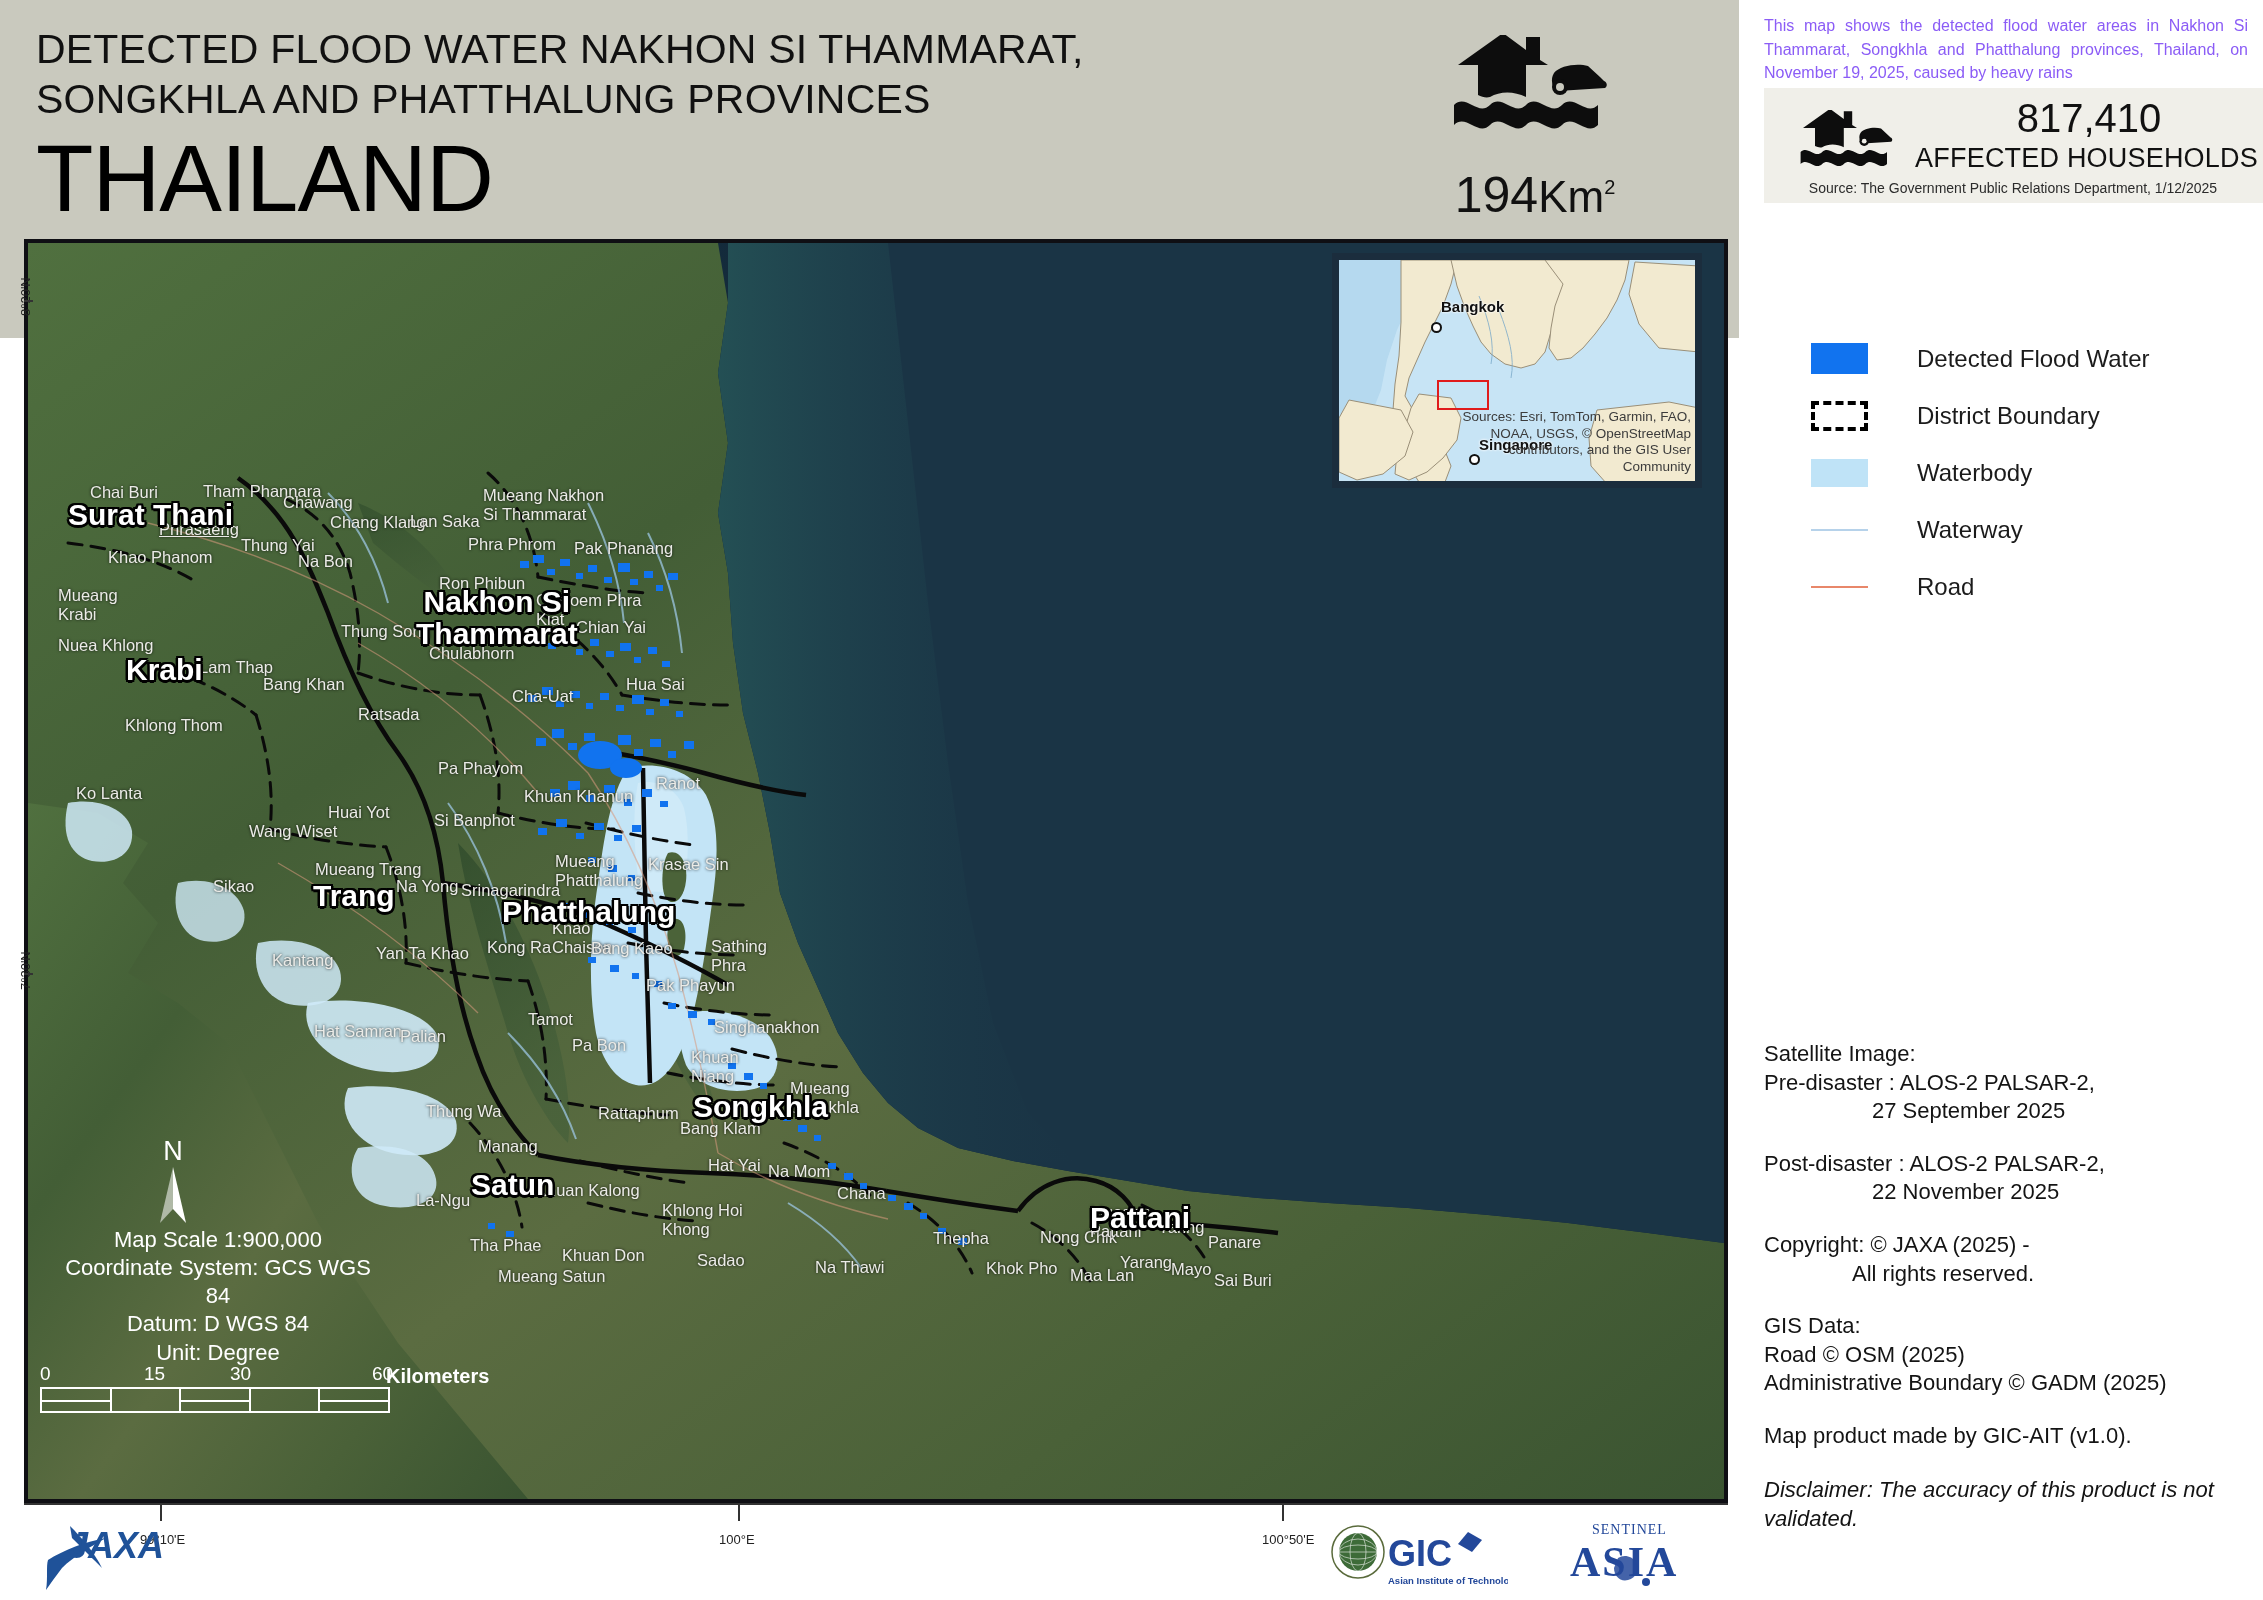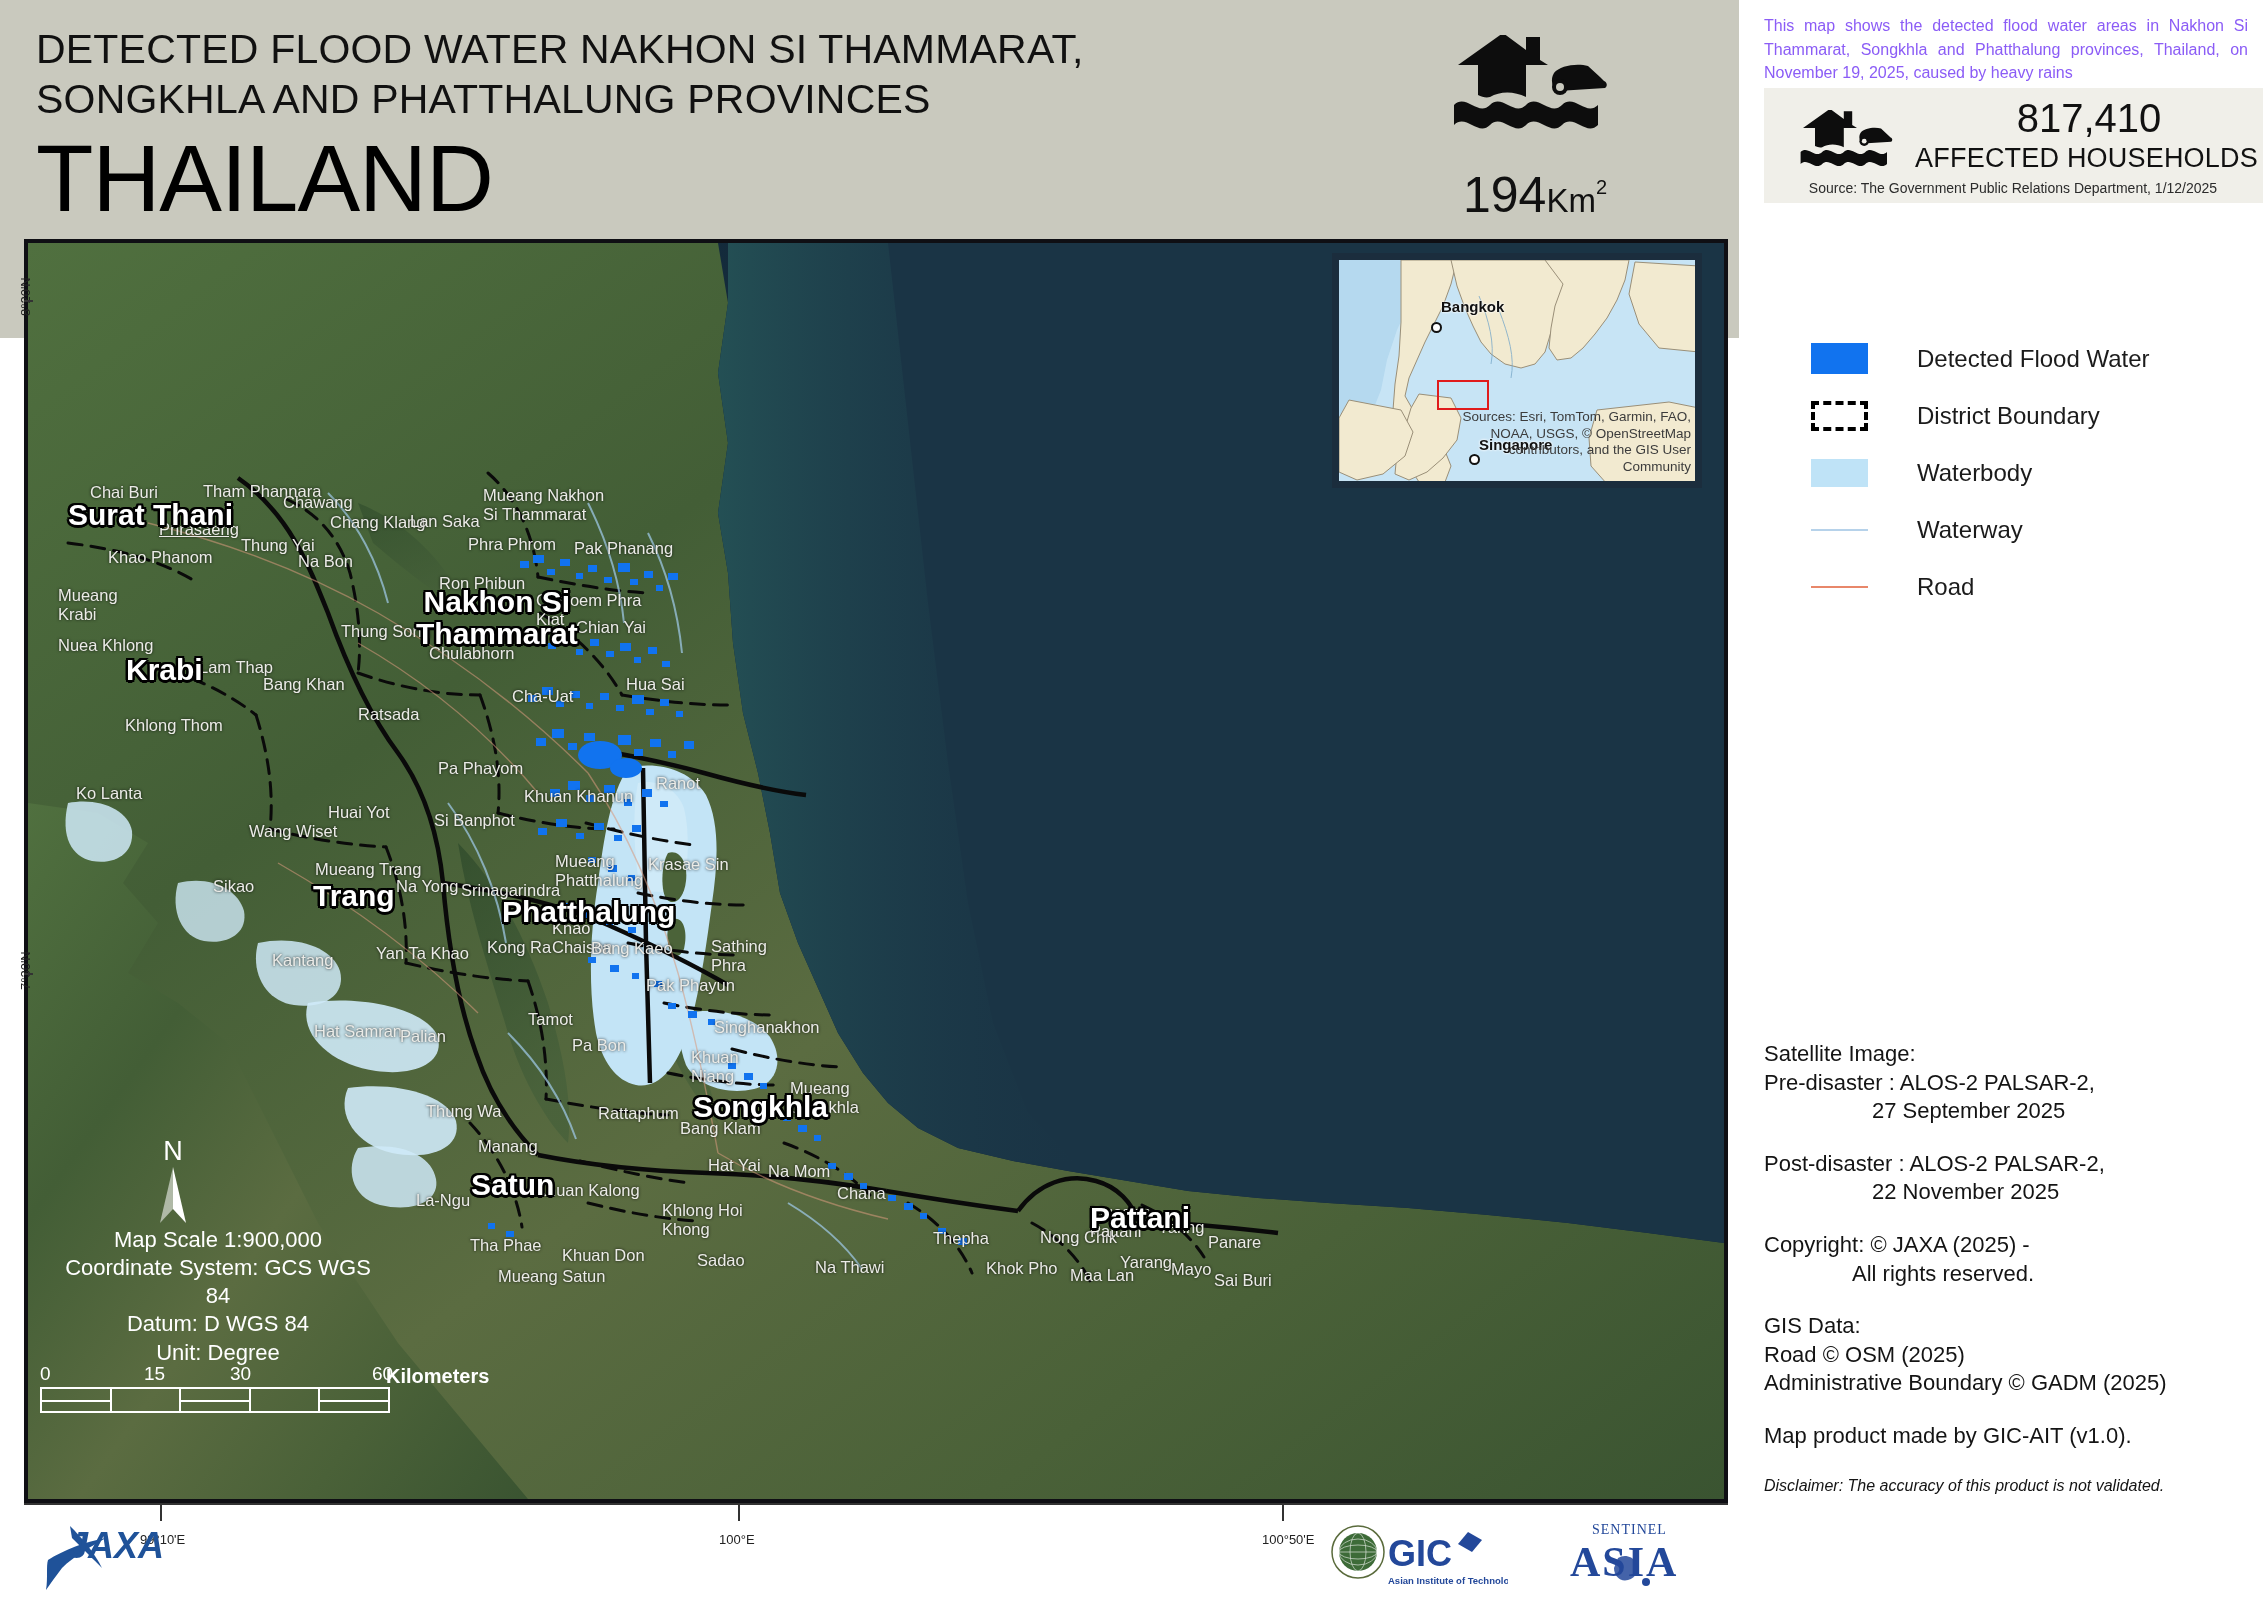--- a/index.html
+++ b/index.html
@@ -52,21 +52,21 @@
     width: 380px;
     text-align: center;
   }
   #flood-badge .icon-wrap { height: 130px; display:flex; align-items:center; justify-content:center; }
   #flood-area-value {
     font-size: 50px;
     color: #111;
     margin-top: 6px;
     font-weight: 400;
   }
-  #flood-area-value .unit { font-size: 33px; }
+  #flood-area-value .unit { font-size: 44px; }
   #flood-area-value .sup { font-size: 20px; vertical-align: super; }
   #flood-area-label {
     font-size: 44px;
     color: #111;
     margin-top: 6px;
     letter-spacing: 0.5px;
   }
 
   
   #right-panel {
@@ -124,21 +124,21 @@
   .sym-dist { width: 57px; height: 30px; border: 4px dashed #000; background: #fff; margin-left: 12px; }
   .sym-water { width: 57px; height: 28px; background: #bfe3f7; margin-left: 12px; }
   .sym-waterway { width: 57px; height: 0; border-top: 2px solid #b6d2ea; margin-left: 12px; }
   .sym-road { width: 57px; height: 0; border-top: 2px solid #e8876a; margin-left: 12px; }
 
   
   #meta { position: absolute; left: 25px; top: 1040px; width: 490px; }
   .meta-block { margin-bottom: 24px; font-size: 22px; color: #141414; line-height: 1.30; }
   .meta-indent { padding-left: 88px; }
   .meta-indent2 { padding-left: 108px; }
-  #disclaimer { font-style: italic; font-size: 16px; color: #141414; line-height: 1.32; }
+  #disclaimer { font-style: italic; font-size: 22px; color: #141414; line-height: 1.32; }
 
   
   #map-frame {
     position: absolute;
     left: 24px; top: 239px;
     width: 1704px; height: 1264px;
     border: 4px solid #0f0f14;
     background: #1b3243;
     overflow: hidden;
   }

